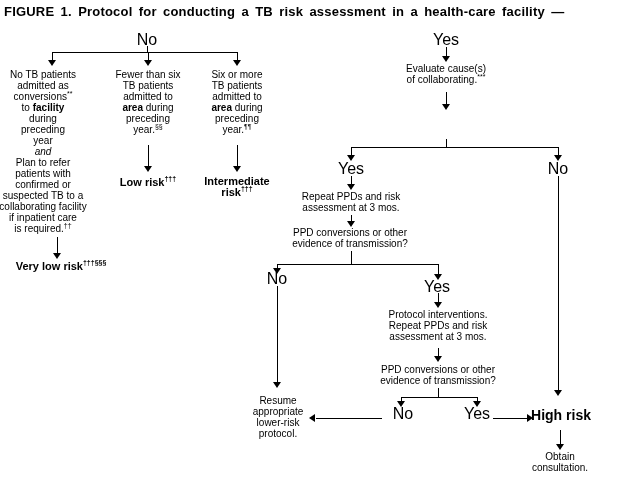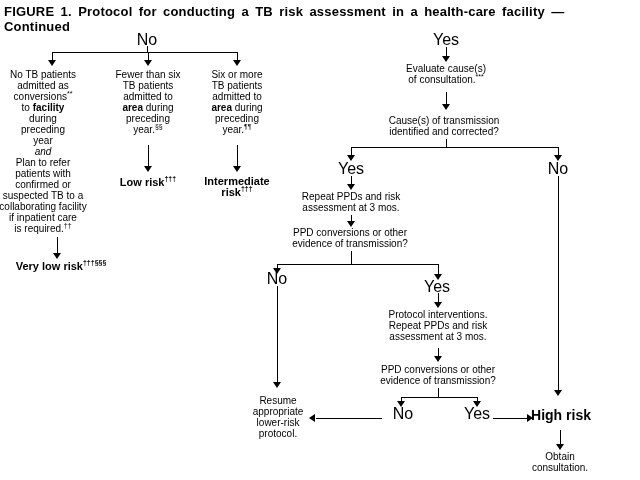--- a/index.html
+++ b/index.html
@@ -47,21 +47,20 @@
           border-top:4px solid transparent; border-bottom:4px solid transparent;
           border-left:6px solid #000; }
 </style>
 </head>
 <body>
 
 <div id="fig">
 
   <div class="title">
     <div>FIGURE 1. Protocol for conducting a TB risk assessment in a health-care facility —</div>
-    <div>Continued</div>
   </div>
 
   <div class="t lbl" style="left:147px; top:34px;">No</div>
 
   <div class="vl" style="left:147px; top:46px; height:6px;"></div>
   <div class="hl" style="left:52px; top:52px; width:186px;"></div>
   <div class="vl" style="left:52px;  top:52px; height:8px;"></div>
   <div class="ah-d" style="left:48px;  top:60px;"></div>
   <div class="vl" style="left:148px; top:52px; height:8px;"></div>
   <div class="ah-d" style="left:144px; top:60px;"></div>
@@ -119,29 +118,25 @@
     <div>Intermediate</div>
     <div><span>risk</span><sup>†††</sup></div>
   </div>
 
   <div class="t lbl" style="left:446px; top:34px;">Yes</div>
   <div class="vl" style="left:446px; top:47px; height:9px;"></div>
   <div class="ah-d" style="left:442px; top:56px;"></div>
 
   <div class="t" style="left:446px; top:63px;">
     <div>Evaluate cause(s)</div>
-    <div><span>of consultation.</span><sup>***</sup></div>
+    <div><span>of collaborating.</span><sup>***</sup></div>
   </div>
   <div class="vl" style="left:446px; top:92px; height:12px;"></div>
   <div class="ah-d" style="left:442px; top:104px;"></div>
 
-  <div class="t" style="left:444px; top:115px;">
-    <div>Cause(s) of transmission</div>
-    <div>identified and corrected?</div>
-  </div>
 
   <div class="vl" style="left:446px; top:139px; height:8px;"></div>
   <div class="hl" style="left:351px; top:147px; width:208px;"></div>
   <div class="vl" style="left:351px; top:147px; height:8px;"></div>
   <div class="ah-d" style="left:347px; top:155px;"></div>
   <div class="vl" style="left:558px; top:147px; height:8px;"></div>
   <div class="ah-d" style="left:554px; top:155px;"></div>
   <div class="t lbl" style="left:351px; top:163px;">Yes</div>
   <div class="t lbl" style="left:558px; top:163px;">No</div>
 

